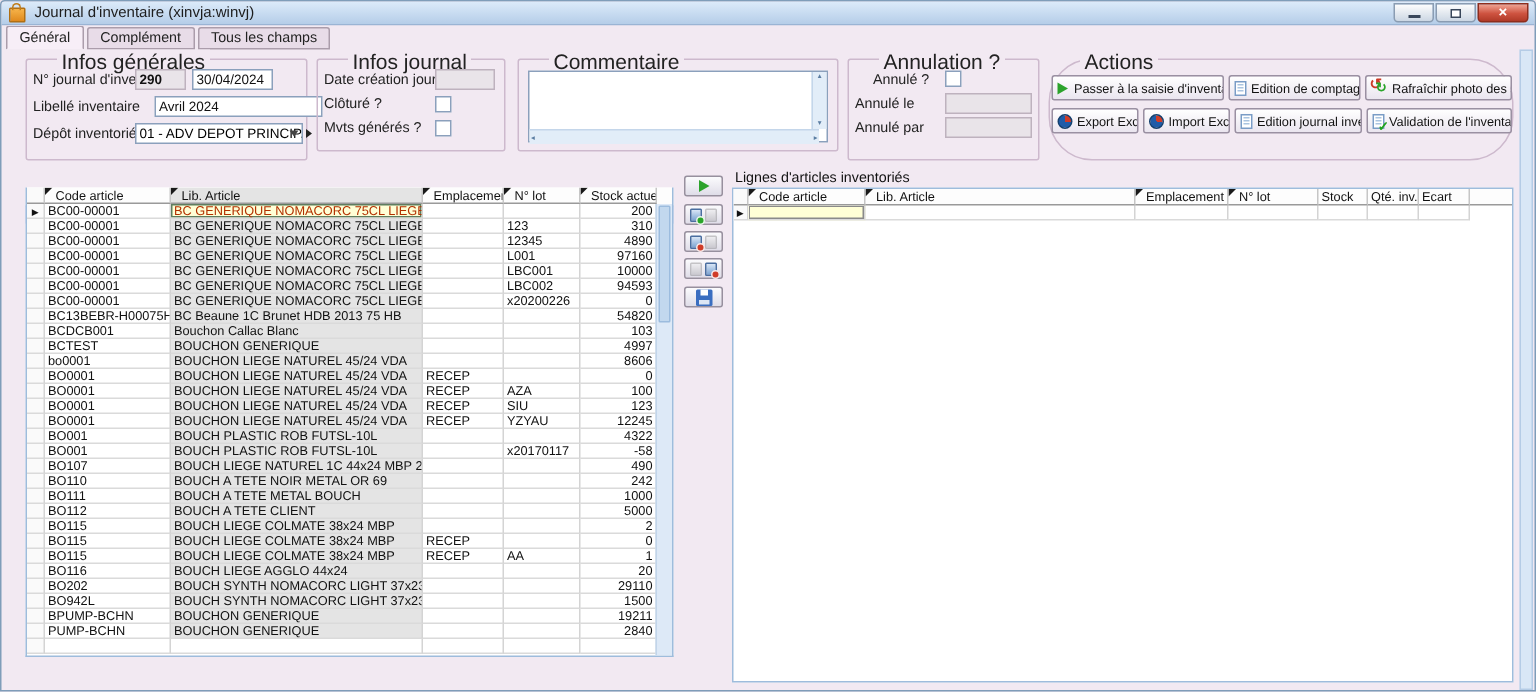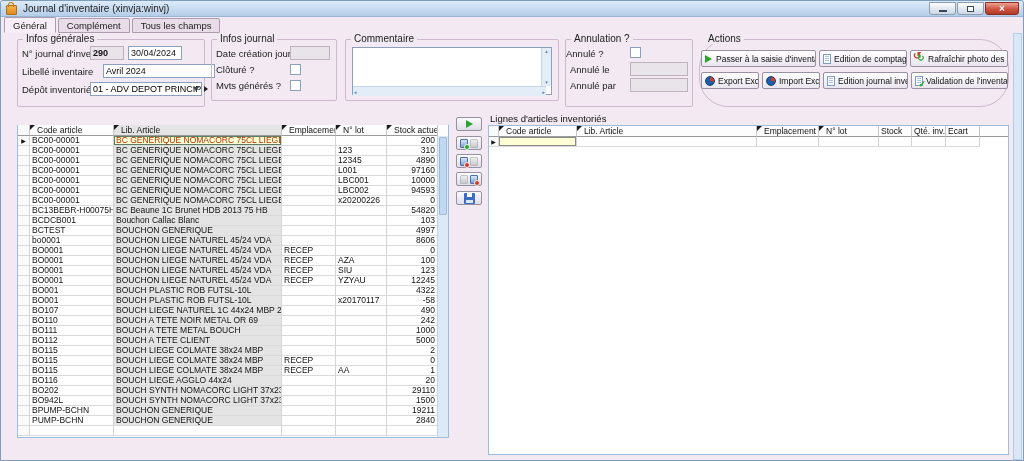--- a/index.html
+++ b/index.html
@@ -17,21 +17,21 @@
   .win-btn .max-glyph{width:7px;height:6px;border:1px solid #38465a;box-sizing:border-box;background:#fff;}
   .win-btn.close{width:34px;background:linear-gradient(#efa393,#ce5340 55%,#b03a28);border-color:#8e2d1d;color:#fff;font-size:10px;font-weight:bold;line-height:11px;}
 
   
   .tabbar{position:absolute;left:3px;top:17px;height:15px;display:flex;gap:2px;align-items:flex-end;}
   .tab{font-size:9.5px;color:#222;padding:1px 8px 1px;border:1px solid #ab9dab;border-radius:2px 2px 0 0;background:#e8dce8;white-space:nowrap;}
   .tab.active{background:#f7eef7;border-bottom-color:#f7eef7;padding-top:2px;}
 
   
   .group{position:absolute;border:1px solid #cdb9cd;border-radius:2px;box-sizing:border-box;}
-  .group-label{position:absolute;top:-7px;left:5px;background:#f2e9f2;padding:0 3px;font-size:10px;color:#222;white-space:nowrap;}
+  .group-label{position:absolute;top:-7px;left:20px;background:#f2e9f2;padding:0 3px;font-size:14px;color:#222;white-space:nowrap;}
   .lbl{position:absolute;font-size:9.5px;color:#222;white-space:nowrap;}
   .input{position:absolute;background:#fff;border:1px solid #8ba0bc;font-size:9px;padding:0 2px;box-sizing:border-box;height:14px;line-height:12px;color:#111;white-space:nowrap;overflow:hidden;}
   .input.disabled{background:#e9e4e9;border-color:#beb2be;}
   .checkbox{position:absolute;width:11px;height:11px;background:#fff;border:1px solid #8ba0bc;box-sizing:border-box;}
   .dropdown{position:absolute;background:#fff;border:1px solid #8ba0bc;font-size:9px;line-height:12px;height:14px;padding:0 14px 0 2px;box-sizing:border-box;white-space:nowrap;overflow:hidden;}
   .dd-arrow{position:absolute;right:2px;top:4px;width:0;height:0;border-left:3.5px solid transparent;border-right:3.5px solid transparent;border-top:4px solid #444;}
   .expand-arrow{position:absolute;width:0;height:0;border-top:3px solid transparent;border-bottom:3px solid transparent;border-left:4px solid #222;}
 
   
   .comment-box{position:absolute;left:6px;top:7px;width:200px;height:48px;background:#fff;border:1px solid #8ba0bc;box-sizing:border-box;}
@@ -158,21 +158,21 @@
         <span>▾</span>
       </div>
     <div class="c-hscroll" style="left:7px;width:191px;top:46px;">
         <span>◂</span>
         <span>▸</span>
       </div>
   </div>
 
   <div class="group" style="left:564px;top:38px;width:128px;height:68px;">
     <span class="group-label">Annulation ?</span>
-    <span class="lbl" style="left:0;top:8px;">Annulé ?</span>
+    <span class="lbl" style="left:16px;top:8px;">Annulé ?</span>
     <div class="checkbox" style="left:64px;top:7px;"></div>
     <span class="lbl" style="left:4px;top:24px;">Annulé le</span>
     <div class="input disabled" style="left:64px;top:22px;width:58px;"></div>
     <span class="lbl" style="left:4px;top:40px;">Annulé par</span>
     <div class="input disabled" style="left:64px;top:38px;width:58px;"></div>
   </div>
 
   <div class="group" style="left:698px;top:38px;width:310px;height:68px;border-radius:29px;">
     <span class="group-label">Actions</span>
     <div class="abtn" style="left:1px;top:10px;width:115px;">

